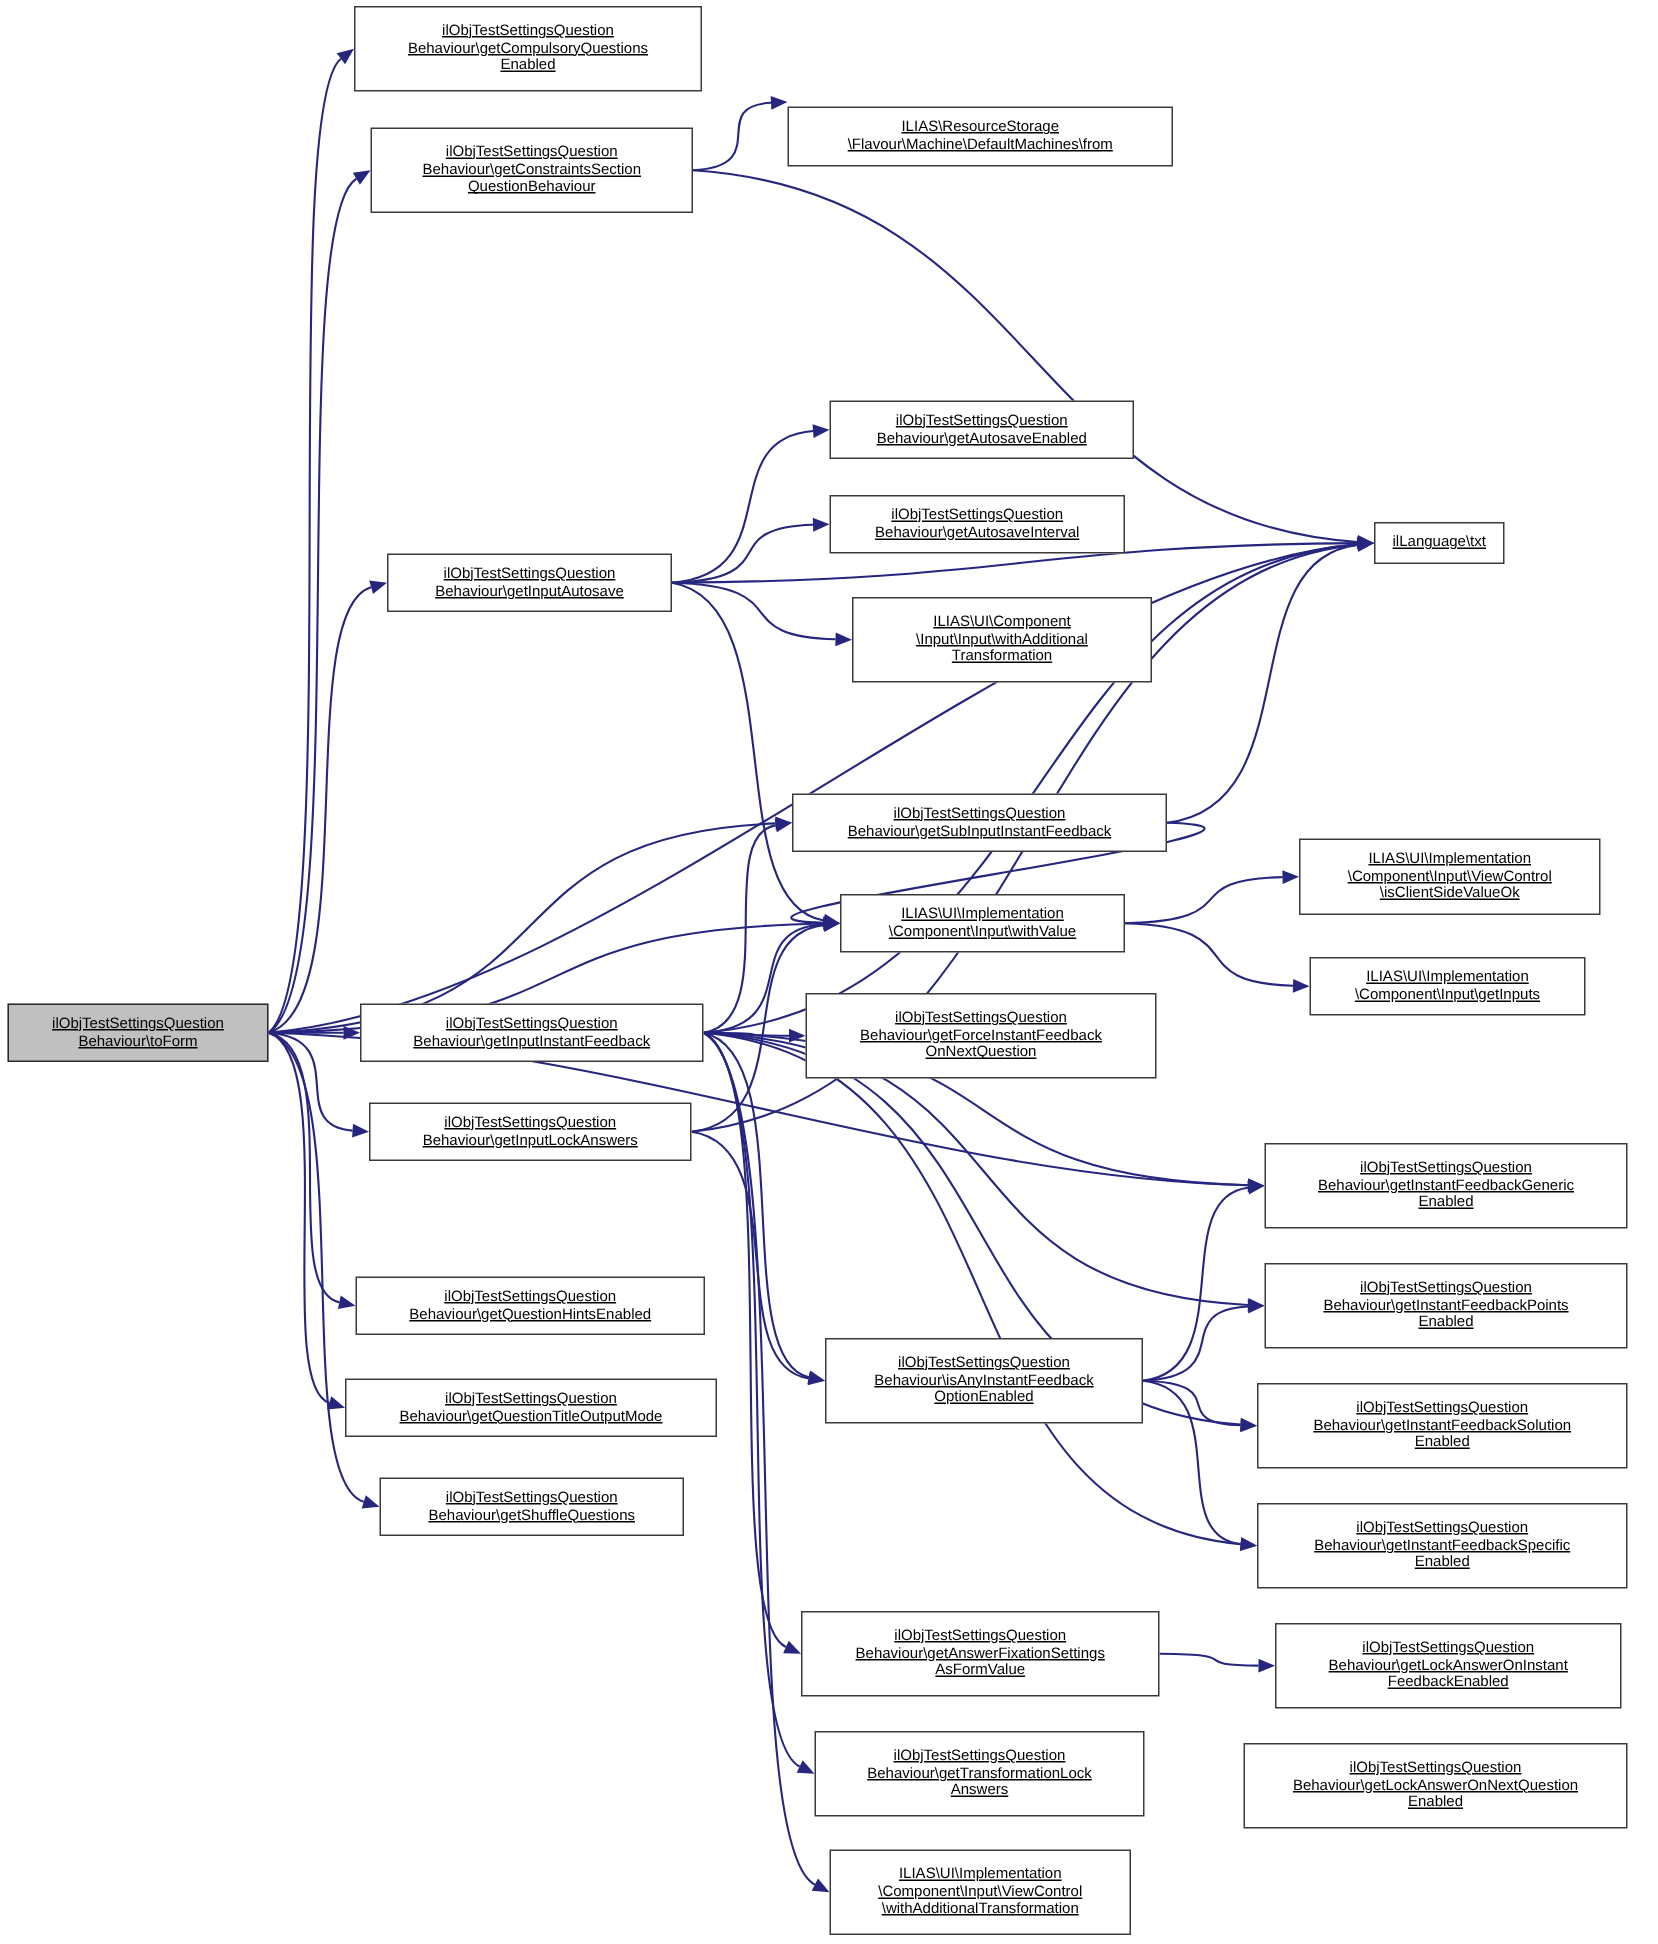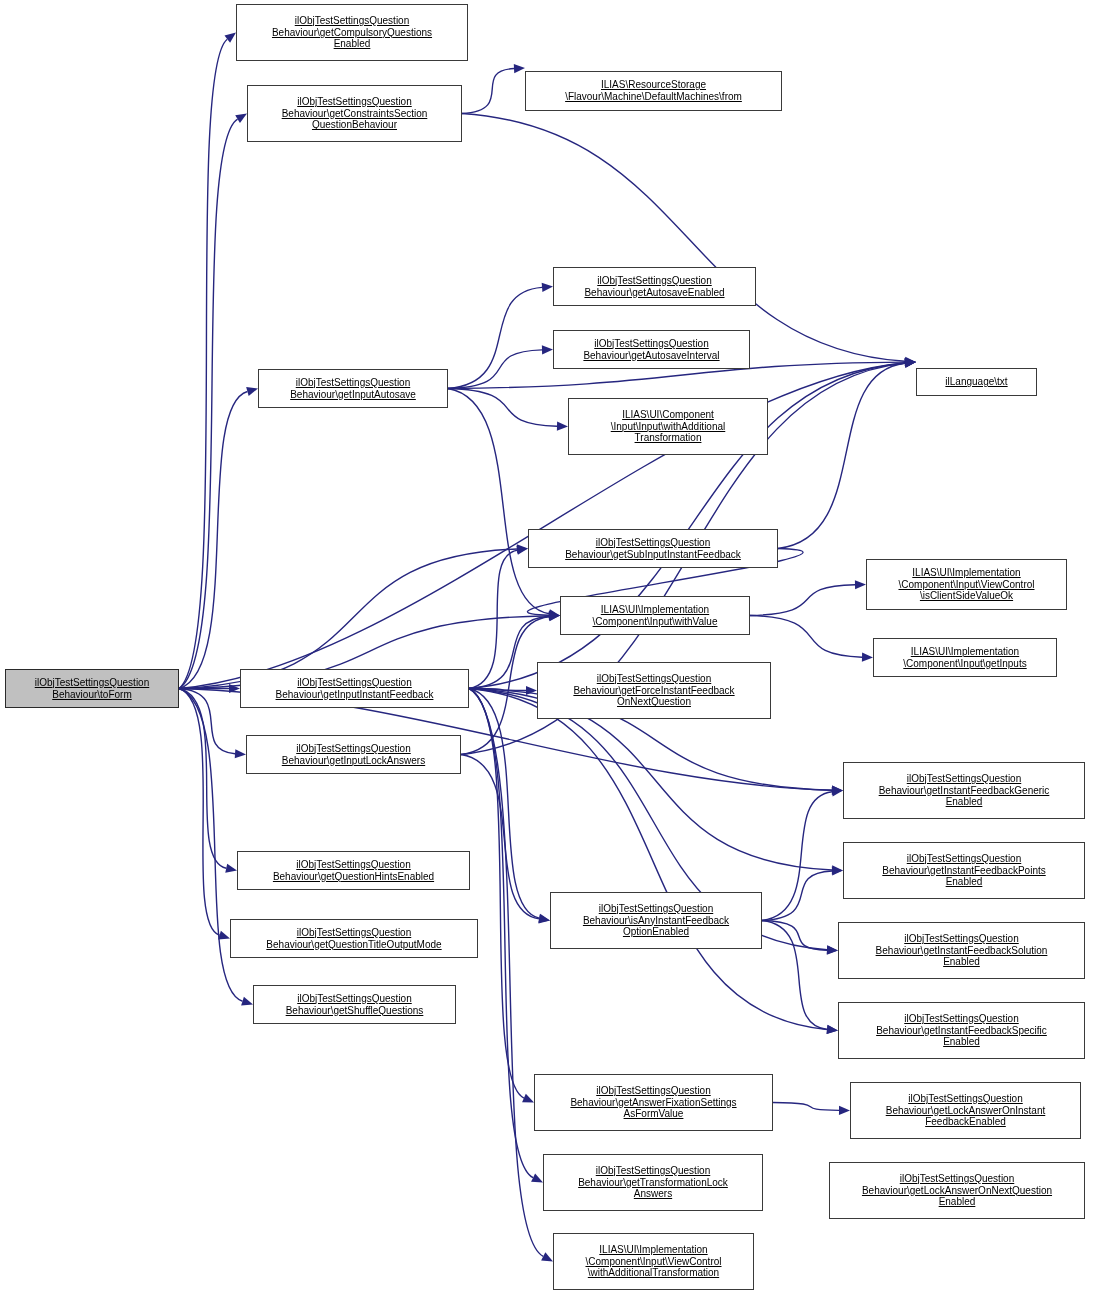--- a/index.html
+++ b/index.html
@@ -111,21 +111,21 @@
       <div class="node root" style="left: 5px; top: 669px; width: 174px; height: 39px;">ilObjTestSettingsQuestion
 Behaviour\toForm</div>
       <div class="node" style="left: 236px; top: 4px; width: 232px; height: 57px;">ilObjTestSettingsQuestion
 Behaviour\getCompulsoryQuestions
 Enabled</div>
       <div class="node" style="left: 247px; top: 85px; width: 215px; height: 57px;">ilObjTestSettingsQuestion
 Behaviour\getConstraintsSection
 QuestionBehaviour</div>
       <div class="node" style="left: 525px; top: 48px; width: 257px; height: 40px; margin-top: 23px;">ILIAS\ResourceStorage
 \Flavour\Machine\DefaultMachines\from</div>
-      <div class="node" style="left: 916px; top: 368px; width: 121px; height: 28px;">ilLanguage\txt</div>
+      <div class="node" style="left: 916px; top: 348px; width: 87px; height: 28px;">ilLanguage\txt</div>
       <div class="node" style="left: 553px; top: 267px; width: 203px; height: 39px;">ilObjTestSettingsQuestion
 Behaviour\getAutosaveEnabled</div>
       <div class="node" style="left: 553px; top: 330px; width: 197px; height: 39px;">ilObjTestSettingsQuestion
 Behaviour\getAutosaveInterval</div>
       <div class="node" style="left: 568px; top: 398px; width: 200px; height: 57px;">ILIAS\UI\Component
 \Input\Input\withAdditional
 Transformation</div>
       <div class="node" style="left: 258px; top: 369px; width: 190px; height: 39px;">ilObjTestSettingsQuestion
 Behaviour\getInputAutosave</div>
       <div class="node" style="left: 528px; top: 529px; width: 250px; height: 39px;">ilObjTestSettingsQuestion

